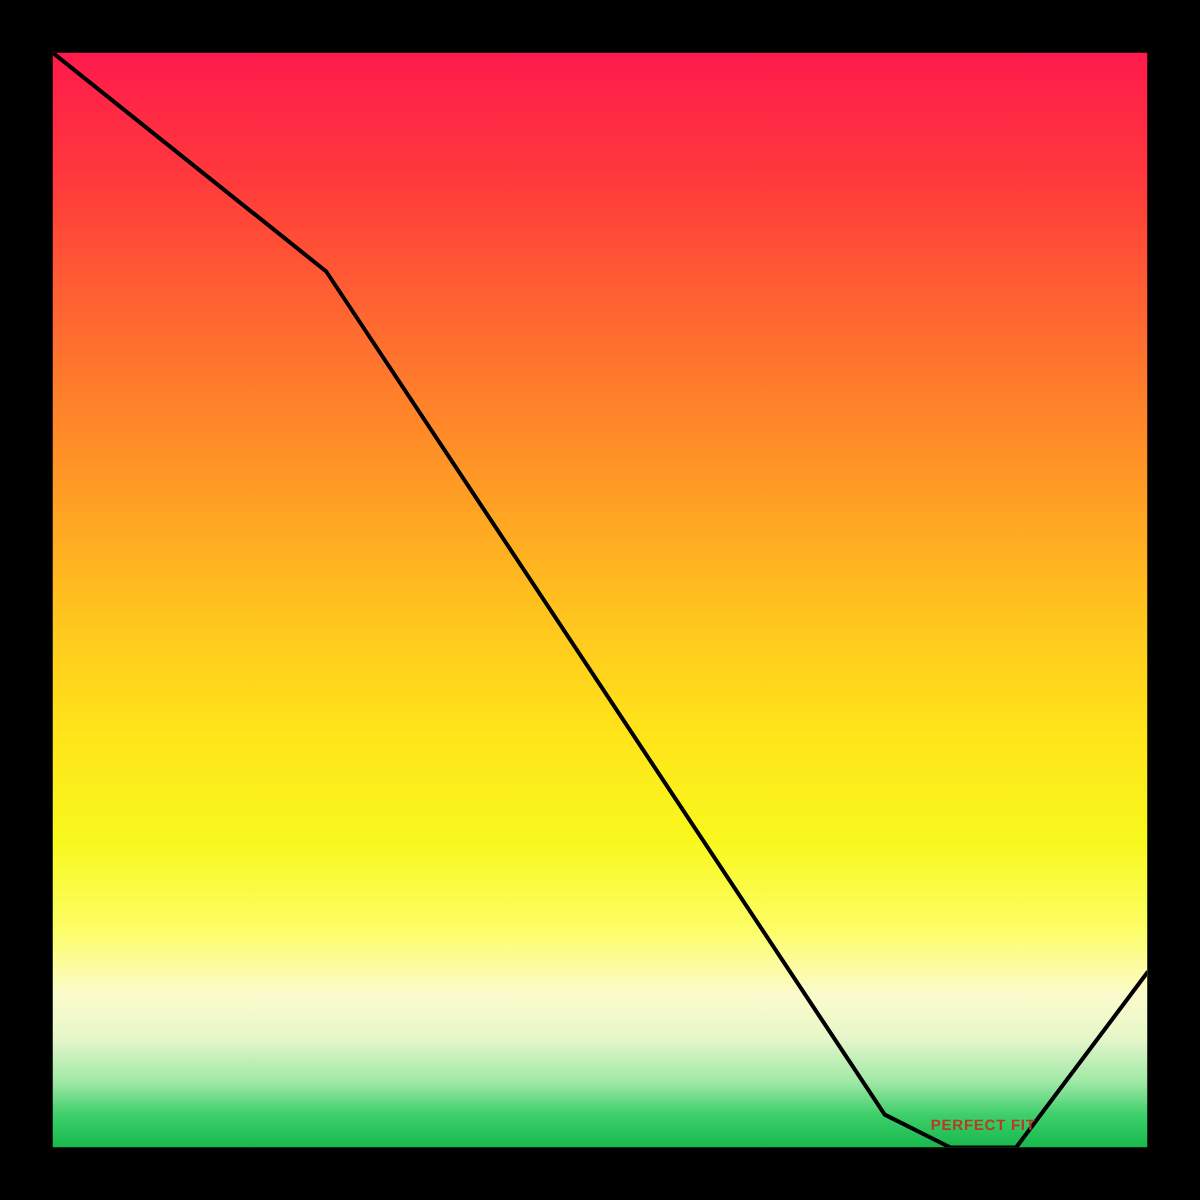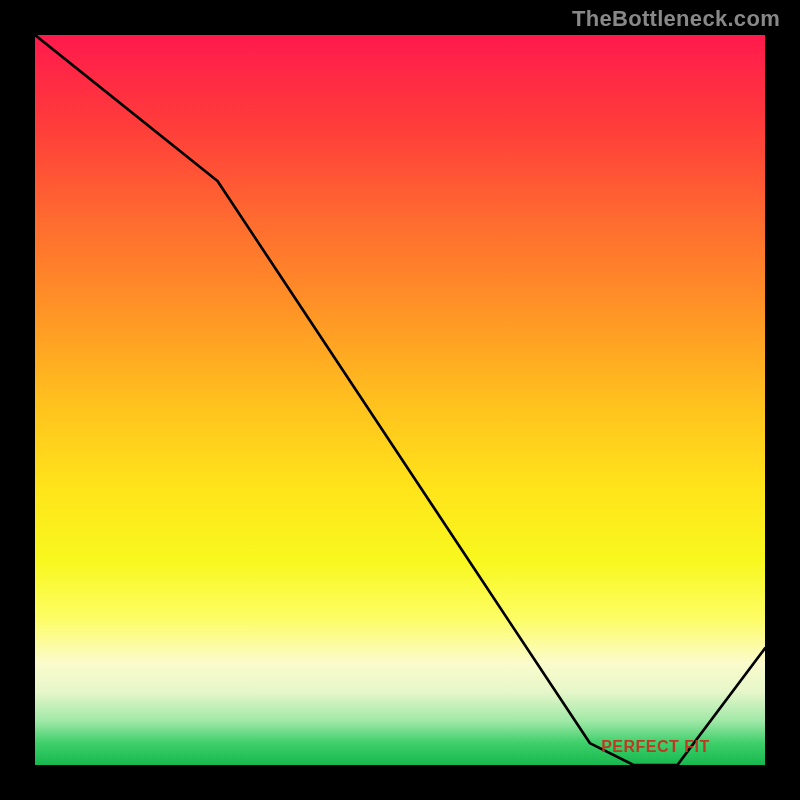--- a/index.html
+++ b/index.html
@@ -56,34 +56,33 @@
     );
   }
   .chart-line {
     position: absolute;
     inset: 0;
     z-index: 20;
   }
   .pf-label {
     position: absolute;
     color: #bb3a24;
-    font-size: 16px;
+    font-size: 10px;
     font-weight: 700;
     letter-spacing: 0.5px;
     z-index: 30;
     transform: translate(-50%, -100%);
     white-space: nowrap;
   }
 </style>
 </head>
 <body>
 
 <div class="frame">
 
-  <div class="watermark">TheBottleneck.com</div>
 
   <div class="plot-area">
     <div class="gradient-bg"></div>
 
     <svg class="chart-line" viewBox="0 0 730 730" preserveAspectRatio="none">
       <path id="line-path" fill="none" stroke="#000" stroke-width="2.7" stroke-linejoin="round" stroke-linecap="round" d="M0.0 0.0 L182.5 146.0 L554.8 708.1 L598.6 730.0 L642.4 730.0 L730.0 613.2"></path>
     </svg>
 
     <div id="pf-label" class="pf-label" style="left: 620.5px; top: 720.7px;">PERFECT FIT</div>
   </div>

